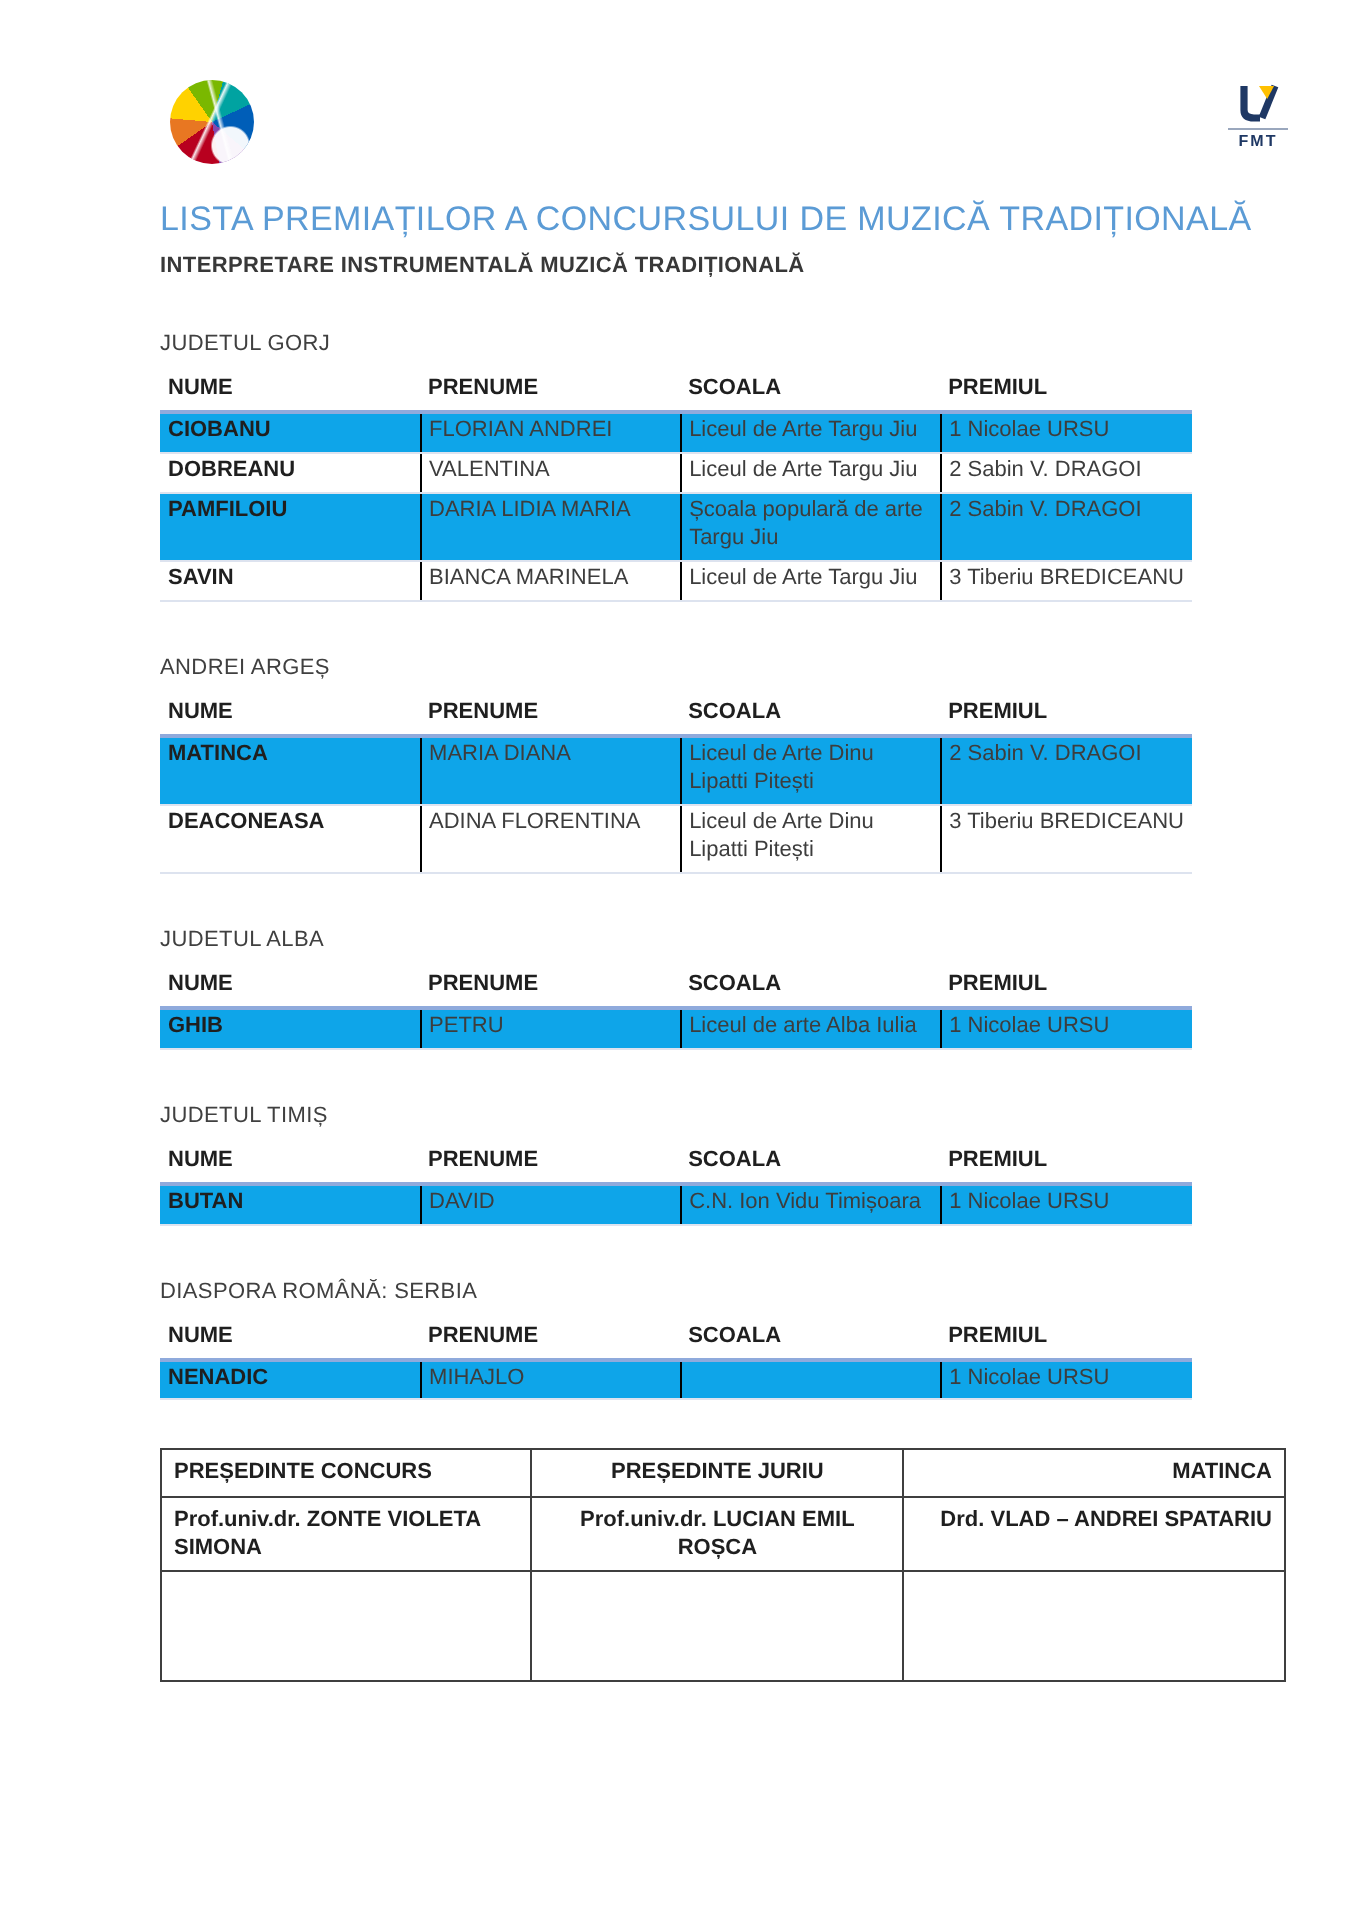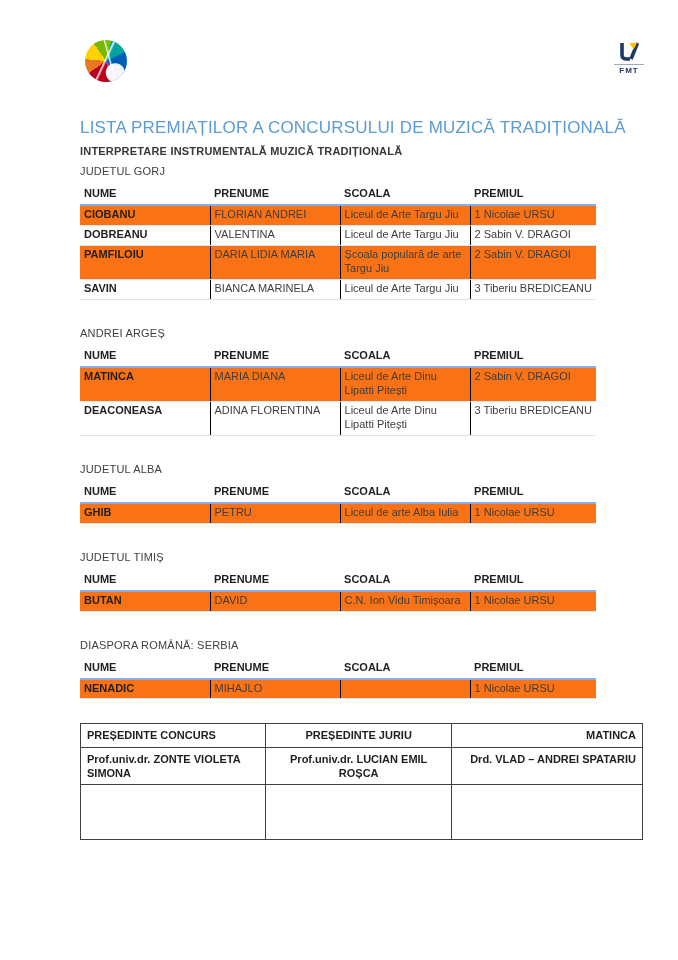--- a/index.html
+++ b/index.html
@@ -23,42 +23,42 @@
       radial-gradient(circle at 72% 78%, rgba(255,255,255,.95) 0 9px, rgba(255,255,255,0) 10px),
       linear-gradient(115deg, rgba(255,255,255,0) 46%, rgba(255,255,255,.9) 48%, rgba(255,255,255,0) 52%),
       linear-gradient(75deg, rgba(255,255,255,0) 55%, rgba(255,255,255,.85) 57%, rgba(255,255,255,0) 61%);
   }
   .fmt-logo{display:flex;flex-direction:column;align-items:center;margin-top:4px;margin-right:2px;}
   .fmt-mark{display:block;}
   .fmt-rule{width:30px;height:1px;background:#9aa7bd;margin:2px 0 1px;}
   .fmt-text{font-size:8px;font-weight:bold;color:#1f3864;letter-spacing:1px;}
 
   
-  .doc-title{margin-top:20px;font-size:17px;letter-spacing:.2px;color:#5b9bd5;font-weight:400;}
+  .doc-title{margin-top:2px;font-size:17px;letter-spacing:.2px;color:#5b9bd5;font-weight:400;}
   .doc-subtitle{margin-top:7px;font-size:11px;font-weight:bold;color:#383838;letter-spacing:.2px;}
 
   
   .section{margin-top:27px;}
-  .section:first-child{margin-top:8px;}
+  .section:first-child{margin-top:27px;}
   .section-heading{font-size:11px;color:#404040;letter-spacing:.2px;margin-bottom:9px;}
 
   table.prize-table{
     width:516px;border-collapse:collapse;table-layout:fixed;
     font-size:11px;line-height:1.27;
   }
   .prize-table th{
     text-align:left;font-weight:bold;color:#1f1f1f;
     padding:1px 4px 3px;border-bottom:2px solid #8faadc;
   }
   .prize-table td{
     padding:2px 4px 3px;vertical-align:top;color:#3d3d3d;
     border-bottom:1px solid #dde3ef;
   }
   .prize-table td + td{border-left:1px solid #000000;}
-  .prize-table tr.shaded td{background:#f97316;}
+  .prize-table tr.shaded td{background:#0ea5e9;}
   .prize-table td.col-nume{font-weight:bold;color:#1f1f1f;}
 
   
   .sig-table{
     width:563px;border-collapse:collapse;table-layout:fixed;
     font-size:11px;margin-top:24px;
   }
   .sig-table th,.sig-table td{
     border:1px solid #3f3f3f;font-weight:bold;color:#1f1f1f;
     padding:4px 6px;vertical-align:top;line-height:1.3;

